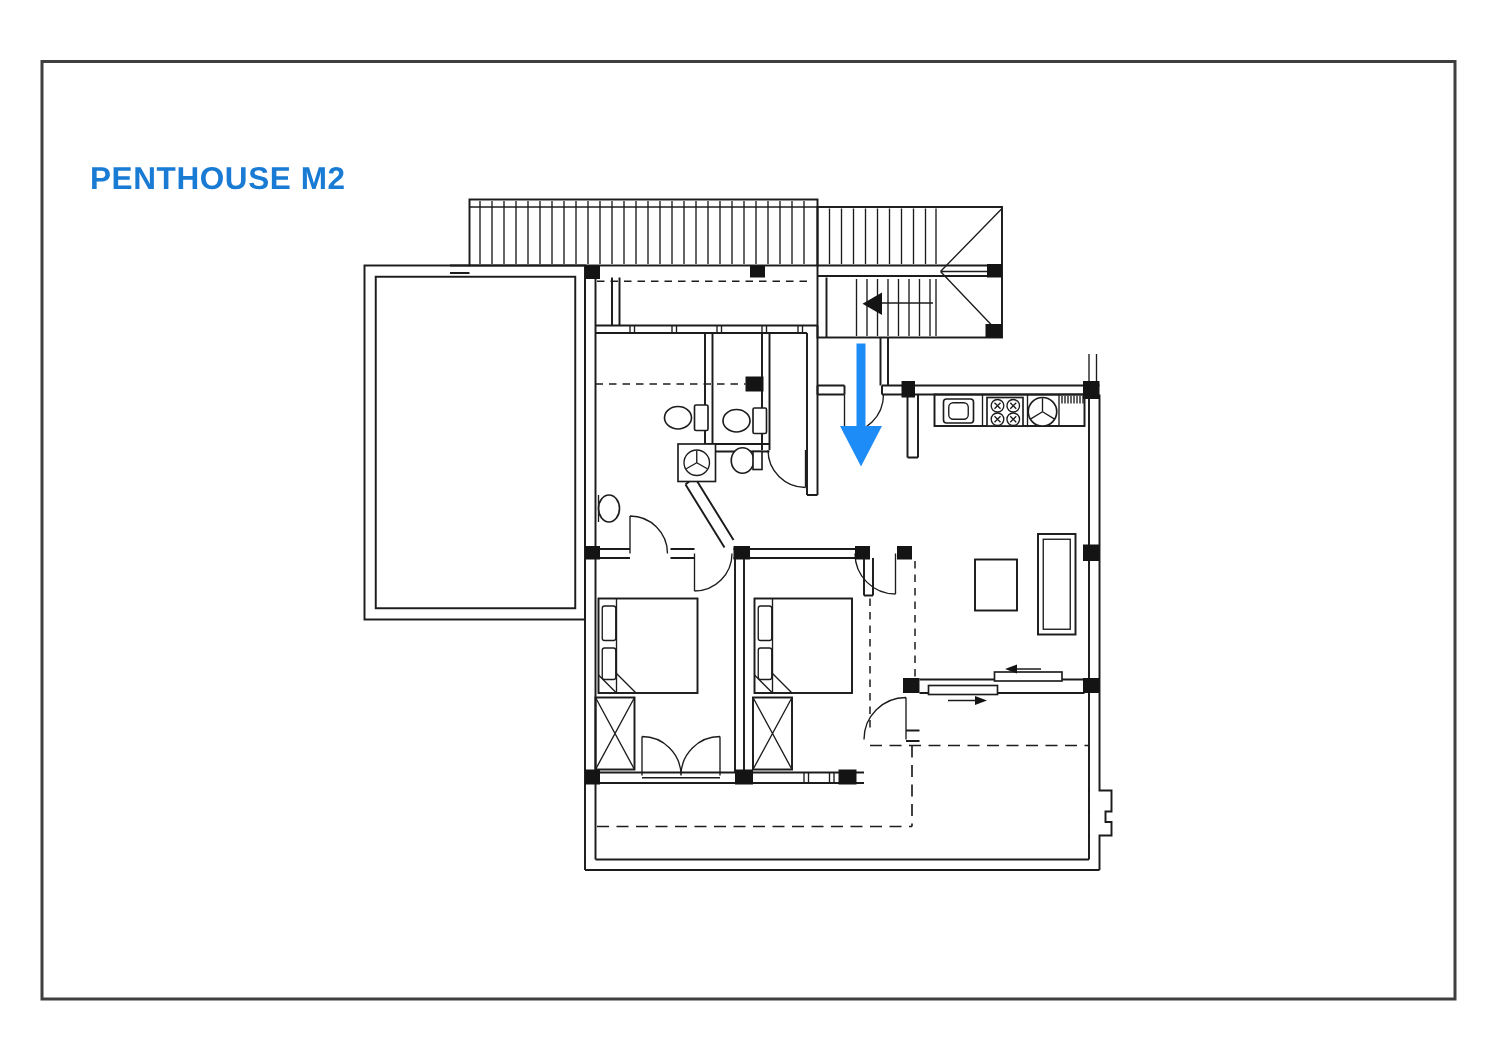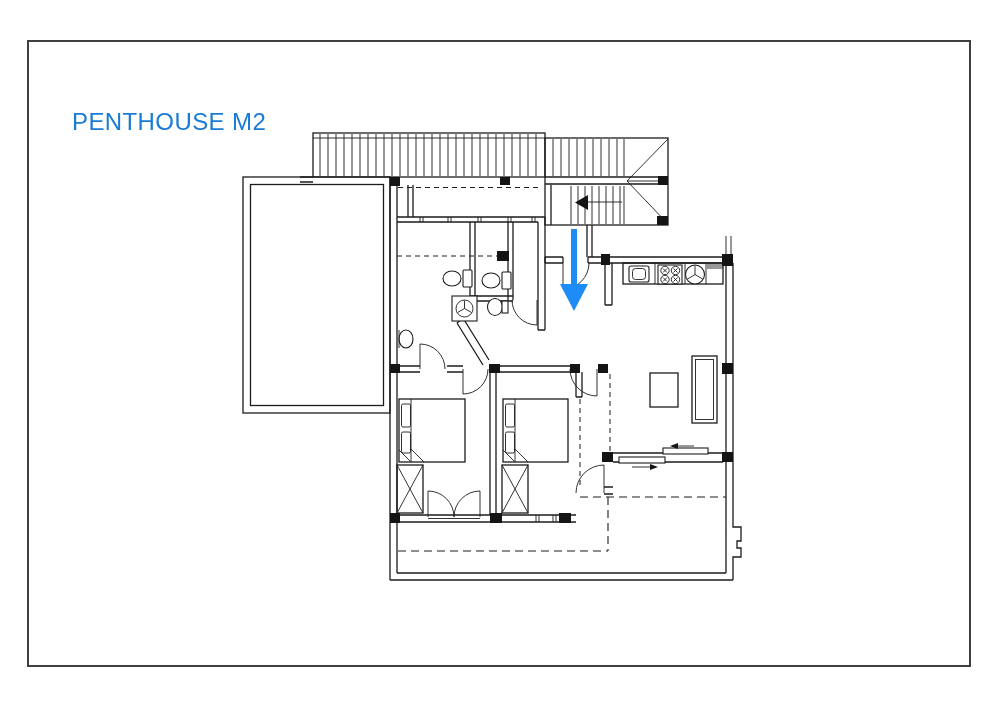--- a/index.html
+++ b/index.html
@@ -1,20 +1,20 @@
 <!DOCTYPE html>
 <html style="--title: #1a7bd4; --arrow: #1e8cf7; --line: #1c1c1c; --frame: #3f3f3f; --background: #ffffff; --column_fill: #141414;"><head>
 <meta charset="utf-8">
 <style>
   html,body{margin:0;padding:0;background:#ffffff;}
   body{width:1000px;height:707px;position:relative;overflow:hidden;
        font-family:"Liberation Sans",sans-serif;}
   .sheet-frame{position:absolute;left:27px;top:40px;width:944px;height:627px;
        border:2px solid var(--frame,#3f3f3f);box-sizing:border-box;background:var(--background,#fff);}
-  .plan-title{position:absolute;left:72px;top:108px;font-size:24px;font-weight:normal;
+  .plan-title{position:absolute;left:60px;top:108px;font-size:21px;font-weight:bold;
        letter-spacing:0.4px;color:var(--title,#1a7bd4);}
   svg.plan{position:absolute;left:0;top:0;width:1000px;height:707px;}
   .ln{stroke:var(--line,#1c1c1c);fill:none;stroke-width:1.3;}
   .thin{stroke:var(--line,#1c1c1c);fill:none;stroke-width:0.9;}
   .fix{stroke:var(--line,#1c1c1c);fill:#ffffff;stroke-width:1.1;}
   .dash{stroke:var(--line,#1c1c1c);fill:none;stroke-width:1.1;stroke-dasharray:8 5;}
   .dash2{stroke:var(--line,#1c1c1c);fill:none;stroke-width:1;stroke-dasharray:5 4;}
   .col{fill:var(--column_fill,#141414);stroke:none;}
 </style>
 </head>

